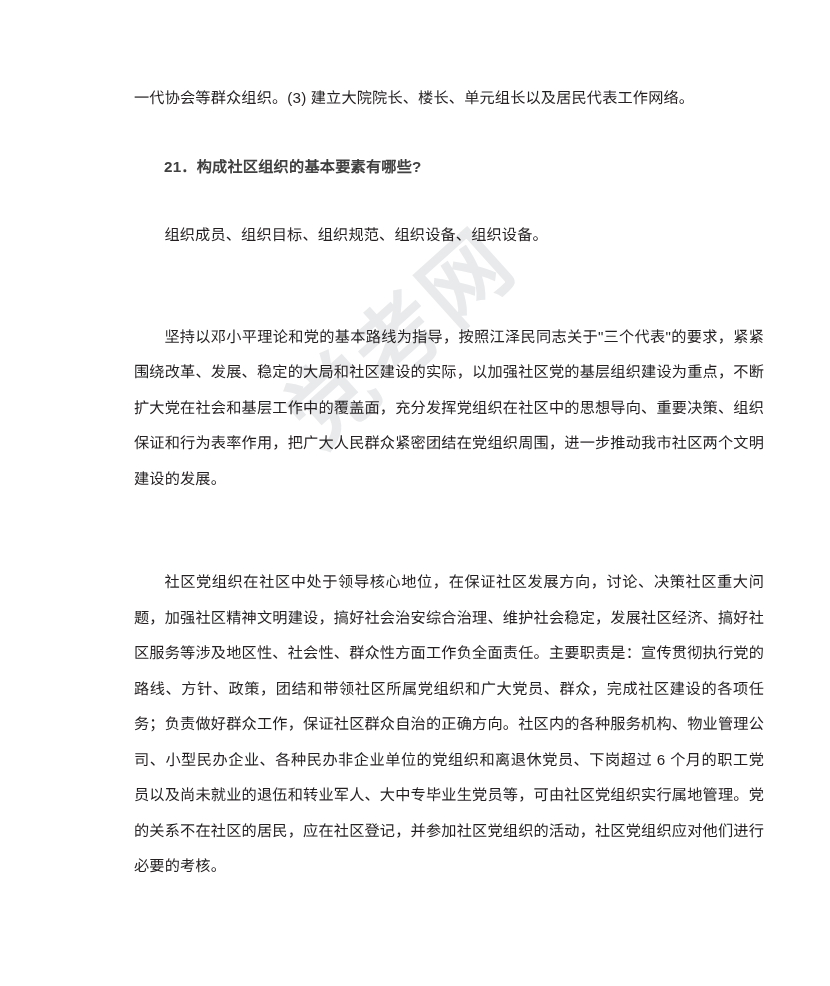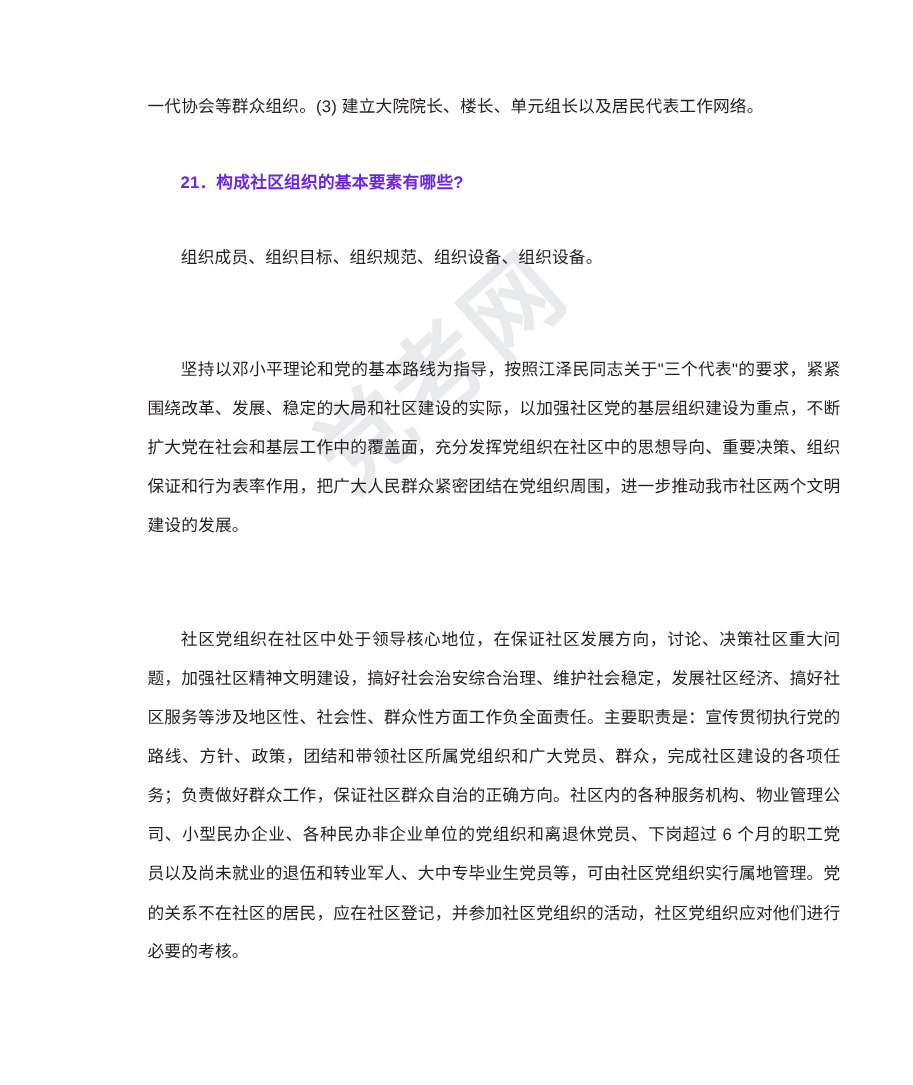--- a/index.html
+++ b/index.html
@@ -62,21 +62,21 @@
   }
 
   .para-indent {
     text-indent: 2em;
   }
 
   .heading {
     font-size: 15.2px;
     line-height: 35.5px;
     font-weight: 700;
-    color: #6d28d9;
+    color: #404040;
     margin: 0;
     padding-left: 30px;
     letter-spacing: 0.2px;
   }
 
   
   .gap-a { height: 33px; }
   .gap-b { height: 33px; }
   .gap-c { height: 33px; }
   .gap-d { height: 33px; }

